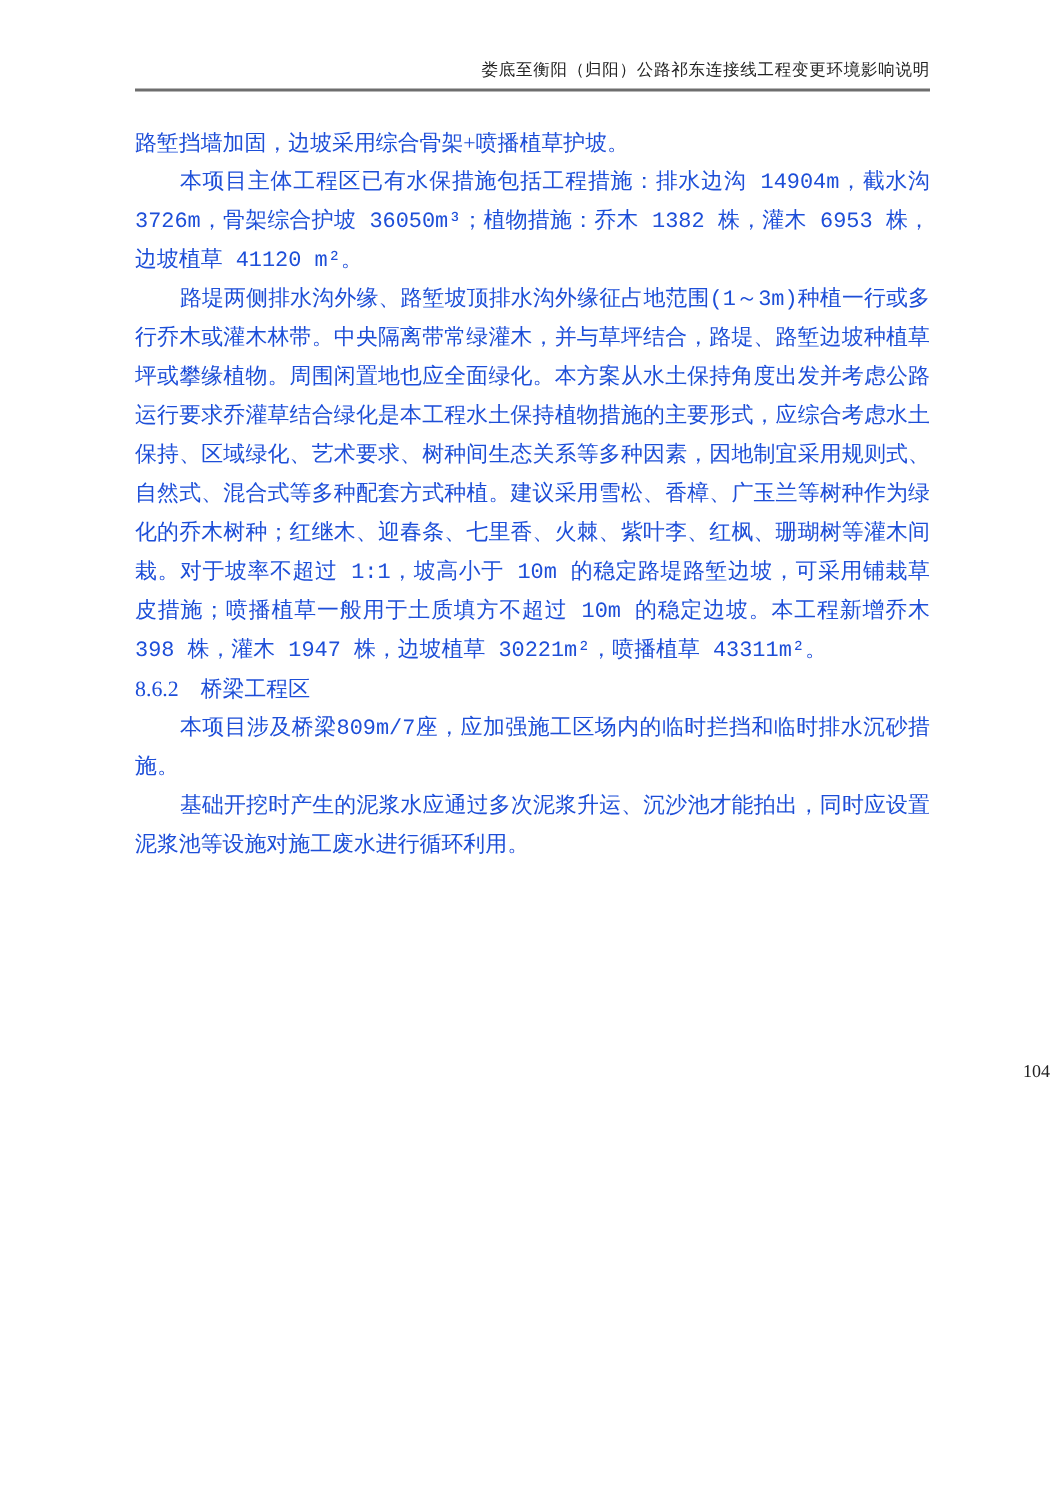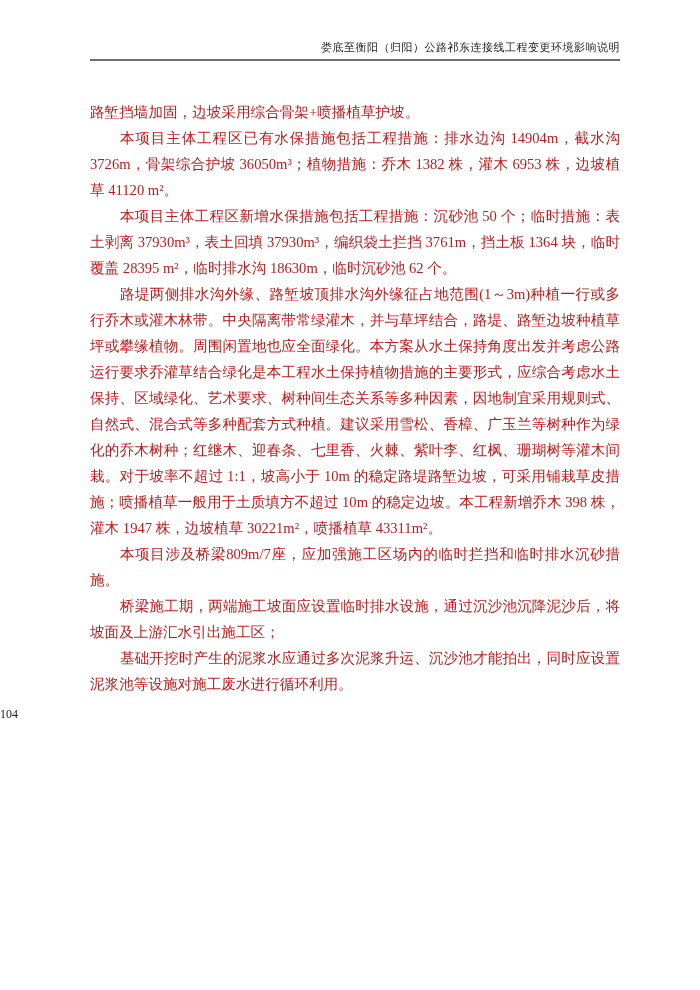--- a/index.html
+++ b/index.html
@@ -27,54 +27,53 @@
     padding-bottom: 5px;
   }
   .header-text {
     text-align: right;
     font-size: 11px;
     letter-spacing: 0.5px;
     color: #222222;
     line-height: 14px;
   }
   .content {
-    margin-top: 38px;
+    margin-top: 22px;
     font-size: 14.6px;
     line-height: 26px;
     text-align: justify;
-    color: #b91c1c;
+    color: #1d4ed8;
   }
   .block { margin: 0; }
-  .block.body { text-indent: 2.05em; }
+  .block.body { text-indent: 2.05em; font-family: Liberation Mono, monospace; }
   .block.body-noindent { text-indent: 0; }
   .block.heading { text-indent: 0; }
   .footer {
     position: absolute;
     left: 0;
     bottom: 50px;
     width: 100%;
-    text-align: left;
+    text-align: right;
     font-size: 12px;
     color: #222222;
   }
 </style>
 </head>
 <body>
 
 <div class="page">
   <div class="header">
     <div class="header-text">娄底至衡阳（归阳）公路祁东连接线工程变更环境影响说明</div>
   </div>
 
   <div class="content" id="content">
       <div class="block body-noindent">路堑挡墙加固，边坡采用综合骨架+喷播植草护坡。</div>
       <div class="block body">本项目主体工程区已有水保措施包括工程措施：排水边沟 14904m，截水沟 3726m，骨架综合护坡 36050m³；植物措施：乔木 1382 株，灌木 6953 株，边坡植草 41120 m²。</div>
-      <div class="block body">本项目主体工程区新增水保措施包括工程措施：沉砂池 50 个；临时措施：表土剥离 37930m³，表土回填 37930m³，编织袋土拦挡 3761m，挡土板 1364 块，临时覆盖 28395 m²，临时排水沟 18630m，临时沉砂池 62 个。</div>
       <div class="block body">路堤两侧排水沟外缘、路堑坡顶排水沟外缘征占地范围(1～3m)种植一行或多行乔木或灌木林带。中央隔离带常绿灌木，并与草坪结合，路堤、路堑边坡种植草坪或攀缘植物。周围闲置地也应全面绿化。本方案从水土保持角度出发并考虑公路运行要求乔灌草结合绿化是本工程水土保持植物措施的主要形式，应综合考虑水土保持、区域绿化、艺术要求、树种间生态关系等多种因素，因地制宜采用规则式、自然式、混合式等多种配套方式种植。建议采用雪松、香樟、广玉兰等树种作为绿化的乔木树种；红继木、迎春条、七里香、火棘、紫叶李、红枫、珊瑚树等灌木间栽。对于坡率不超过 1:1，坡高小于 10m 的稳定路堤路堑边坡，可采用铺栽草皮措施；喷播植草一般用于土质填方不超过 10m 的稳定边坡。本工程新增乔木 398 株，灌木 1947 株，边坡植草 30221m²，喷播植草 43311m²。</div>
+      <div class="block heading">8.6.2　桥梁工程区</div>
       <div class="block body">本项目涉及桥梁809m/7座，应加强施工区场内的临时拦挡和临时排水沉砂措施。</div>
-      <div class="block body">桥梁施工期，两端施工坡面应设置临时排水设施，通过沉沙池沉降泥沙后，将坡面及上游汇水引出施工区；</div>
       <div class="block body">基础开挖时产生的泥浆水应通过多次泥浆升运、沉沙池才能拍出，同时应设置泥浆池等设施对施工废水进行循环利用。</div>
     </div>
 
   <div class="footer">
     <span>104</span>
   </div>
 </div>
 
 </body></html>

